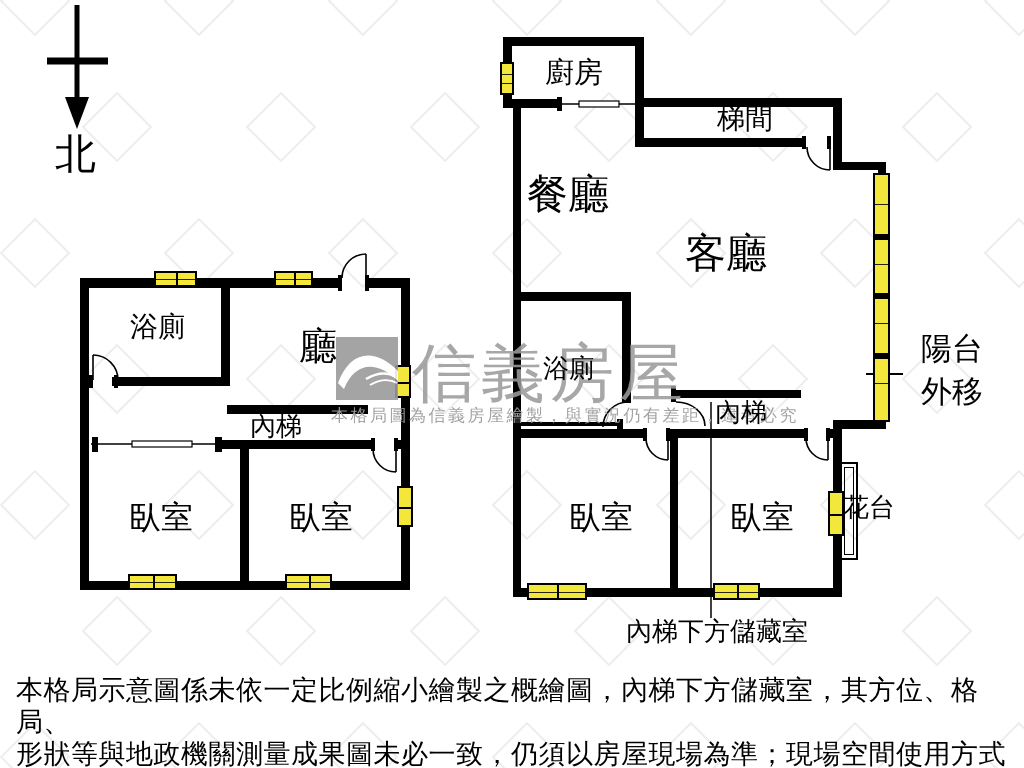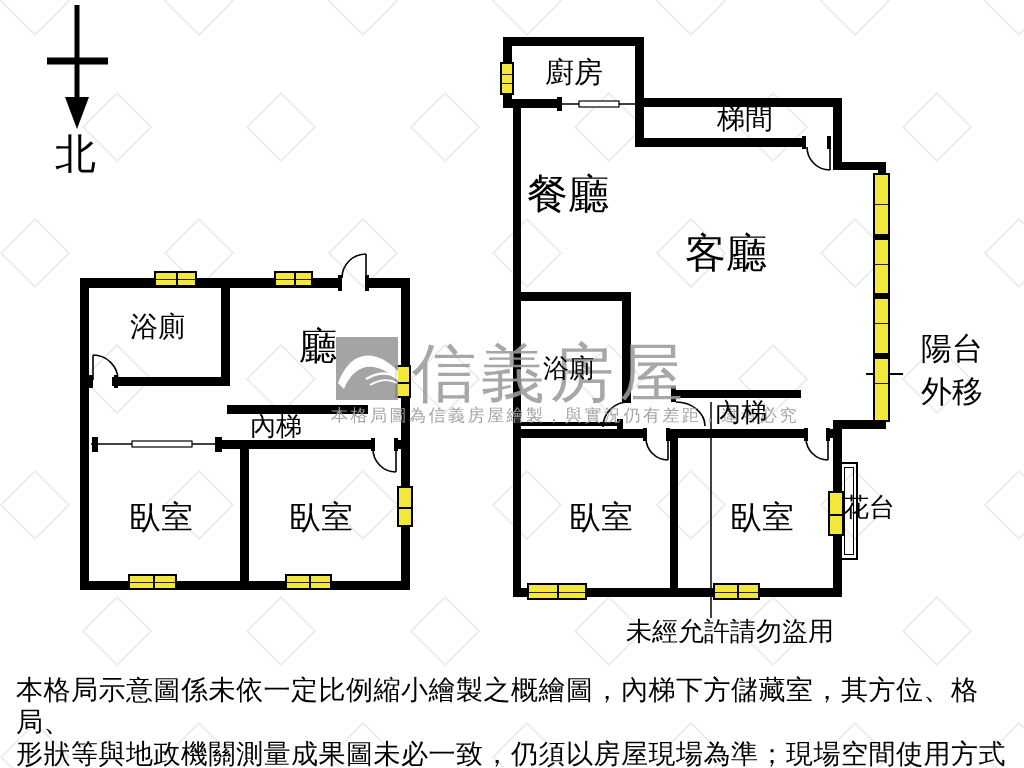--- a/index.html
+++ b/index.html
@@ -245,21 +245,21 @@
   <div class="lbl" style="left:527px;top:172px;font-size:41px;">餐廳</div>
   <div class="lbl" style="left:543px;top:355px;font-size:26px;">浴廁</div>
   <div class="lbl" style="left:715px;top:399px;font-size:26px;">內梯</div>
   <div class="lbl" style="left:569px;top:500px;font-size:32px;">臥室</div>
   <div class="lbl" style="left:730px;top:500px;font-size:32px;">臥室</div>
   <div class="lbl" style="left:901px;top:327px;font-size:31px;line-height:43px;margin-left:20px;">
     <span style="display:block">陽台</span>
     <span style="display:block">外移</span>
   </div>
   <div class="lbl" style="left:843px;top:494px;font-size:26px;">花台</div>
-  <div class="lbl" style="left:626px;top:618px;font-size:26px;">未經允許請勿盜用</div>
+  <div class="lbl" style="left:626px;top:618px;font-size:26px;">內梯下方儲藏室</div>
 
   <div id="wm">
     <div class="wm-logo">
       <svg width="62" height="63" viewBox="0 0 62 63">
         <path d="M2,46 C14,14 38,10 62,34 L62,44 C40,22 18,26 8,52 Z" fill="#ffffff"></path>
         <path d="M30,42 C42,35 52,35 60,40" stroke="#ffffff" stroke-width="2.5" fill="none"></path>
         <path d="M34,48 C44,42 54,42 61,46" stroke="#ffffff" stroke-width="2" fill="none"></path>
       </svg>
     </div>
     <div class="wm-brand">信義房屋</div>

